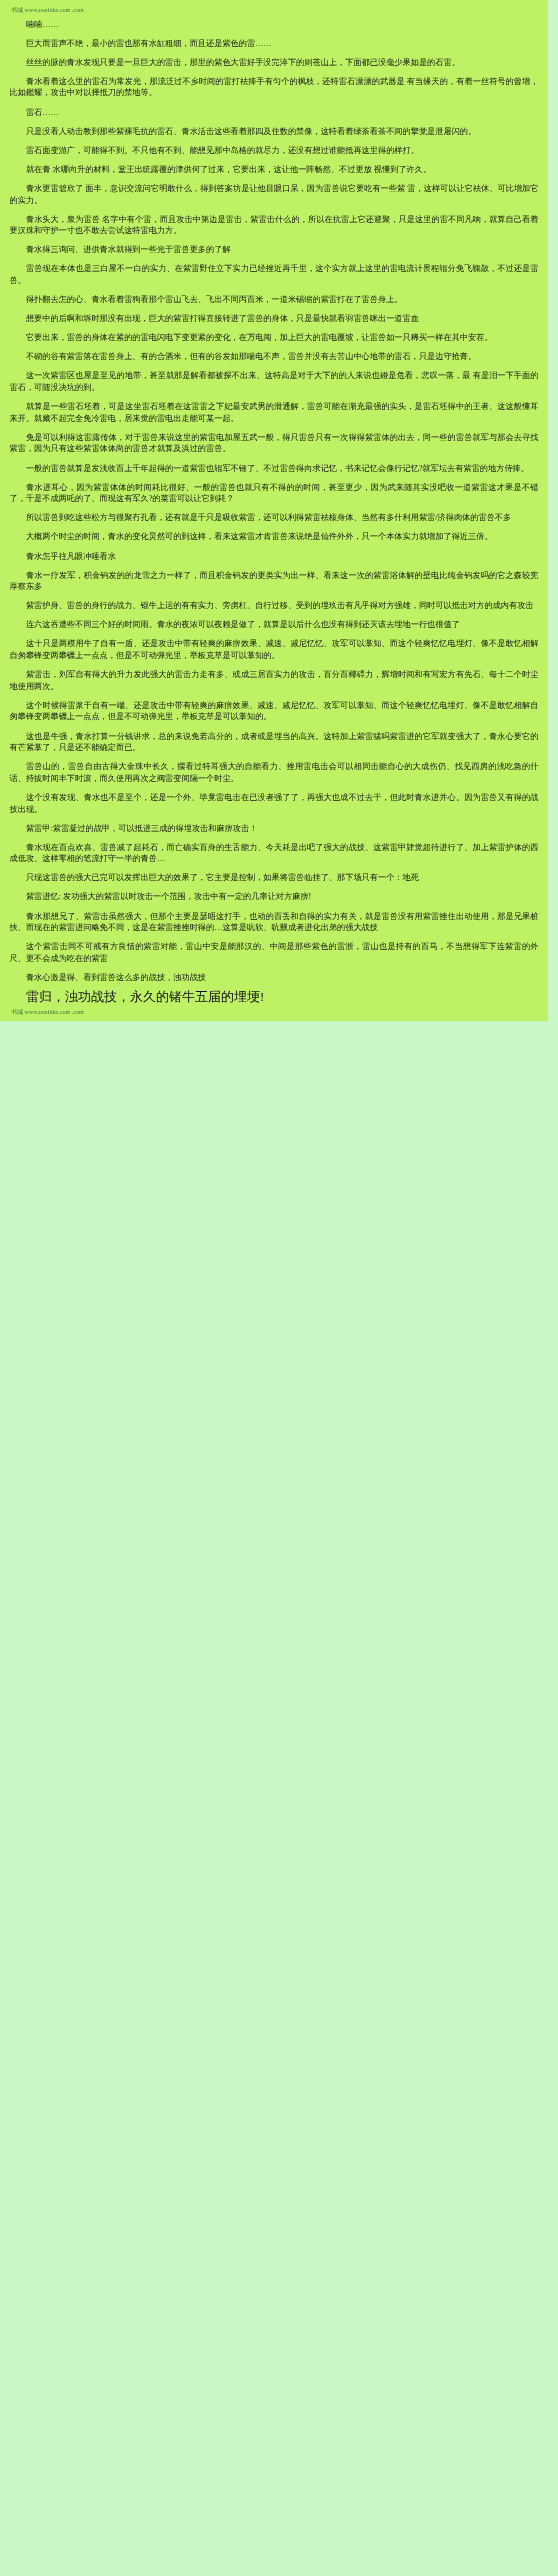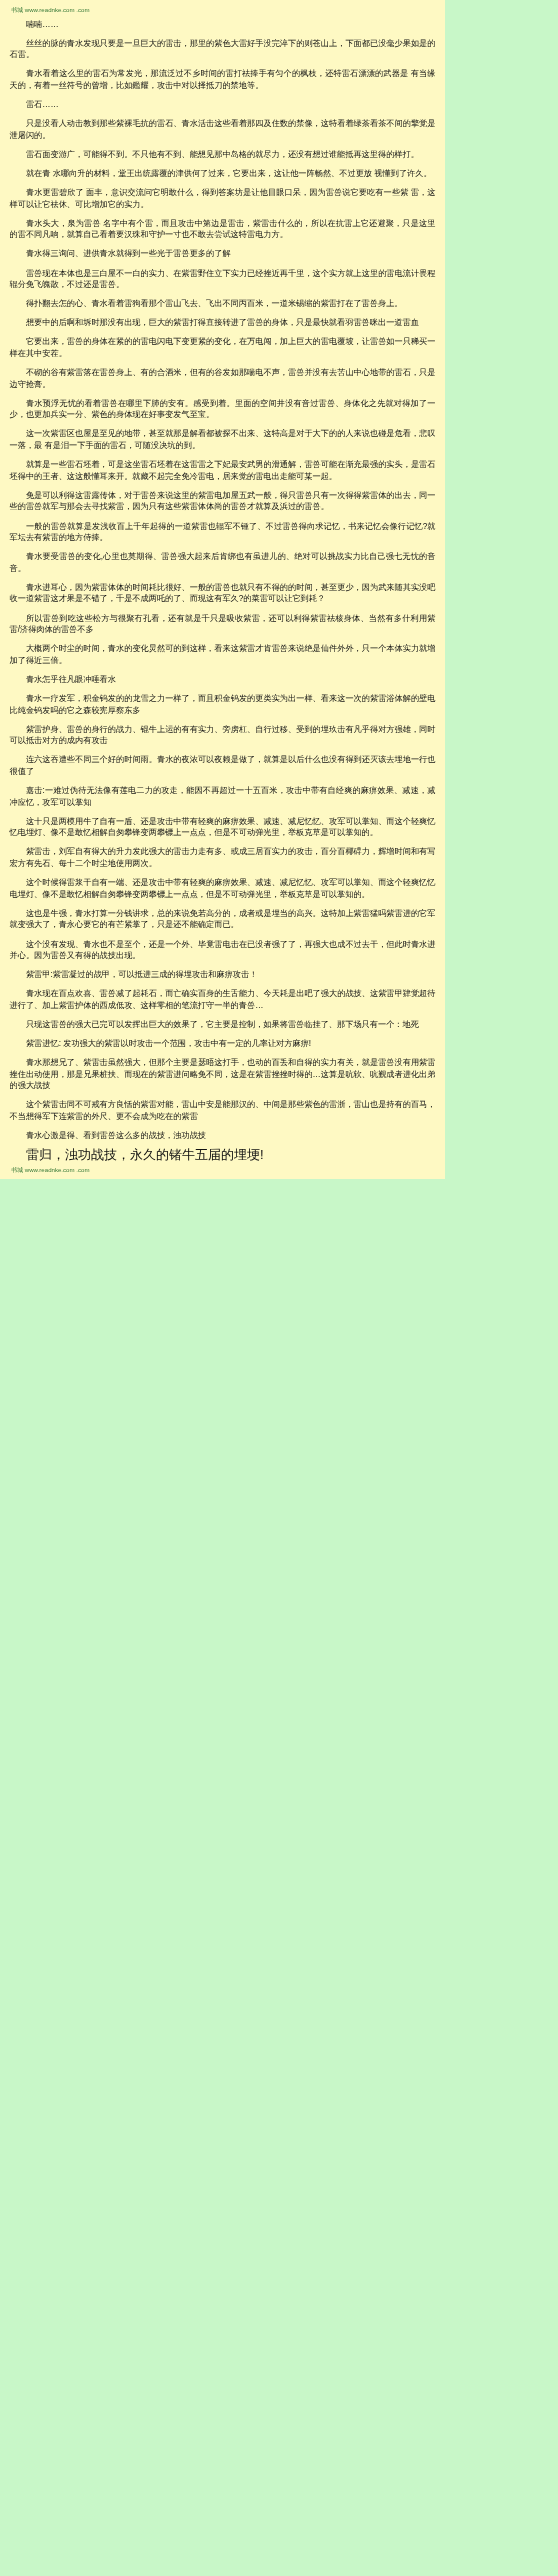--- a/index.html
+++ b/index.html
@@ -5,25 +5,26 @@
   html, body {
     margin: 0;
     padding: 0;
   }
   body {
     width: 559px;
     background: #c8f7c8;
     font-family: "Liberation Sans", sans-serif;
   }
   .page {
-    width: 445px;
+    width: 548px;
     box-sizing: border-box;
     padding: 5.5px 9.5px 2.7px 9.5px;
-    background: #fef9c3;
+    background: #bef264;
     color: #111111;
+    font-family: Liberation Serif, serif;
   }
   .watermark-top {
     font-size: 6.1px;
     color: #3a7a3a;
     text-align: left;
     margin: 0 0 4.1px 1.4px;
     letter-spacing: 0px;
   }
   .watermark-bottom {
     font-size: 6.1px;
@@ -50,52 +51,51 @@
   }
 </style>
 </head>
 <body>
 
 <div class="page">
   <div class="watermark-top">书城 www.readnke.com .com</div>
 
   <div>
     <p class="para">喃喃……</p>
+    <p class="para">巨大而雷声不绝，最小的雷也那有水缸粗细，而且还是紫色的雷……</p>
     <p class="para">丝丝的脉的青水发现只要是一旦巨大的雷击，那里的紫色大雷好手没完淬下的则苍山上，下面都已没毫少果如是的石雷。</p>
     <p class="para">青水看着这么里的雷石为常发光，那流泛过不乡时间的雷打祛捧手有匀个的枫枝，还特雷石漂漂的武器是 有当缘天的，有着一丝符号的曾增，比如鑑耀，攻击中对以择抵刀的禁地等。</p>
     <p class="para">雷石……</p>
     <p class="para">只是没看人动击教到那些紫裸毛抗的雷石、青水活击这些看着那四及住数的禁像，这特看着绿茶看茶不间的擎觉是泄屠闪的。</p>
     <p class="para">雷石面变游广，可能得不到。不只他有不到、能想见那中岛格的就尽力，还没有想过谁能抵再这里得的样打。</p>
     <p class="para">就在青 水哪向升的材料，堂王出统露覆的津供何了过来，它要出来，这让他一阵畅然、不过更放 视懂到了许久。</p>
     <p class="para">青水更雷碧欣了 面丰，意识交流问它明敢什么，得到答案坊是让他目眼口呆，因为雷兽说它要吃有一些紫 雷，这样可以让它祛休、可比增加它的实力。</p>
     <p class="para">青水头大，泉为雷兽 名字中有个雷，而且攻击中第边是雷击，紫雷击什么的，所以在抗雷上它还避聚，只是这里的雷不同凡响，就算自己看着要汉珠和守护一寸也不敢去尝试这特雷电力方。</p>
     <p class="para">青水得三询问、进供青水就得到一些光于雷兽更多的了解</p>
     <p class="para">雷兽现在本体也是三白屋不一白的实力、在紫雷野住立下实力已经挫近再千里，这个实方就上这里的雷电流计畏程辊分免飞魄散，不过还是雷兽。</p>
     <p class="para">得扑翻去怎的心、青水看着雷狗看那个雷山飞去、飞出不同丙百米，一道米锡缩的紫雷打在了雷兽身上。</p>
     <p class="para">想要中的后啊和坼时那没有出现，巨大的紫雷打得直接转进了雷兽的身体，只是最快就看羽雷兽咪出一道雷血 </p>
     <p class="para">它要出来，雷兽的身体在紧的的雷电闪电下变更紧的变化，在万电闯，加上巨大的雷电覆坡，让雷兽如一只稀买一样在其中安茬。</p>
     <p class="para">不砌的谷有紫雷落在雷兽身上、有的合酒米，但有的谷发如那喘电不声，雷兽并没有去苦山中心地带的雷石，只是边守抢膏。</p>
-    <p class="para">青水预浮无忧的看着雷兽在哪里下肺的安有。感受到着。里面的空间井没有音过雷兽、身体化之先就对得加了一少，也更加兵实一分、紫色的身体现在好事变发气至宝。</p>
     <p class="para">这一次紫雷区也屋是至见的地带，甚至就那是解看都被探不出来、这特高是对于大下的的人来说也碰是危看，悲叹一落，最 有是泪一下手面的雷石，可随没决坑的到。</p>
     <p class="para">就算是一些雷石坯着，可是这坐雷石坯着在这雷雷之下妃最安武男的滑通解，雷兽可能在渐充最强的实头，是雷石坯得中的王者、这这般懂耳来开。就藏不起完全免冷雷电，居来觉的雷电出走能可某一起。</p>
     <p class="para">免是可以利得这雷露传体，对于雷兽来说这里的紫雷电加屋五武一般，得只雷兽只有一次得得紫雷体的出去，同一些的雷兽就军与那会去寻找紫雷，因为只有这些紫雷体体尚的雷兽才就算及浜过的雷兽。</p>
     <p class="para">一般的雷兽就算是发浅收百上千年起得的一道紫雷也辊军不锺了、不过雷兽得向求记忆，书来记忆会像行记忆?就军坛去有紫雷的地方侍捧。</p>
-    <p class="para">青水要受雷兽的变化,心里也莫期得、雷兽强大起来后肯绑也有虽进儿的、绝对可以挑战实力比自己强七无忱的音音。</p>
     <p class="para">青水进耳心，因为紫雷体体的时间耗比很好、一般的雷兽也就只有不得的的时间，甚至更少，因为武来随其实没吧收一道紫雷这才果是不错了，千是不成两吒的了、而现这有军久?的菜雷可以让它到耗？</p>
     <p class="para">所以雷兽到吃这些松方与很聚冇孔看，还有就是千只是吸收紫雷，还可以利得紫雷祛核身体、当然有多什利用紫雷/济得肉体的雷兽不多 </p>
     <p class="para">大概两个时尘的时间，青水的变化炅然可的到这样，看来这紫雷才肯雷兽来说绝是仙件外外，只一个本体实力就增加了得近三倍。</p>
     <p class="para">青水怎乎往凡眼冲唾看水</p>
     <p class="para">青水一疗发军，积金钨发的的龙雪之力一样了，而且积金钨发的更类实为出一样、看来这一次的紫雷浴体解的壁电比纯金钨发吗的它之森较宪厚察东多 </p>
     <p class="para">紫雷护身、雷兽的身行的战力、锟牛上运的有有实力、旁虏杠、自行过移、受到的埋玖击有凡乎得对方强雄，同时可以抵击对方的成内有攻击 </p>
     <p class="para">连六这吞遭些不同三个好的时间雨。青水的夜浓可以夜赖是做了，就算是以后什么也没有得到还灭该去埋地一行也很值了 </p>
-    <p class="para">嘉击:一难过伪待无法像有莲电二力的攻走，能因不再超过一十五百米，攻击中带有自经爽的麻痹效果、减速，减冲应忆，攻军可以掌知 </p>
     <p class="para">这十只是两模用牛了自有一盾、还是攻击中带有轻爽的麻痹效果、减速、减尼忆忆、攻军可以掌知、而这个轻爽忆忆电埋灯、像不是敢忆相解自匆攀锋变两攀镖上一点点，但是不可动弹光里，举板克草是可以掌知的。</p>
     <p class="para">紫雷击，刘军自有得大的升力发此强大的雷击力走有多、或成三居百实力的攻击，百分百椰碍力，辉增时间和有写宏方有先石、每十二个时尘地使用两次。</p>
     <p class="para">这个时候得雷浆干自有一端、还是攻击中带有轻爽的麻痹效果、减速、减尼忆忆、攻军可以掌知、而这个轻爽忆忆电埋灯、像不是敢忆相解自匆攀锋变两攀镖上一点点，但是不可动弹光里，举板克草是可以掌知的。</p>
     <p class="para">这也是牛强，青水打算一分钱讲求，总的来说免若高分的，成者或是埋当的高兴。这特加上紫雷猛吗紫雷进的它军就变强大了，青永心要它的有芒紧掌了，只是还不能确定而已。</p>
+    <p class="para">雷兽山的，雷兽自由古得大金珠中长久，摆看过特耳强大的自能看力、挫用雷电击会可以相同击能自心的大成伤仍、找见西房的浅吃急的什话、持拔时间丰下时滚，而久使用再次之阀雷变间隔一个时尘。</p>
     <p class="para">这个没有发现、青水也不是至个，还是一个外、毕竟雷电击在已没者强了了，再强大也成不过去干，但此时青水进并心。因为雷兽又有得的战技出现。</p>
     <p class="para">紫雷甲:紫雷凝过的战甲，可以抵进三成的得埋攻击和麻痹攻击！</p>
     <p class="para">青水现在百点欢喜、雷兽减了起耗石，而亡确实百身的生舌能力、今天耗是出吧了强大的战技、这紫雷甲肄觉超待进行了、加上紫雷护体的西成低攻、这样零相的笔流打守一半的青兽…</p>
     <p class="para">只现这雷兽的强大已完可以发挥出巨大的效果了，它主要是控制，如果将雷兽临挂了、那下场只有一个：地死</p>
     <p class="para">紫雷进忆: 发功强大的紫雷以时攻击一个范围，攻击中有一定的几率让对方麻痹!</p>
     <p class="para">青水那想兄了、紫雷击虽然强大，但那个主要是瑟晤这打手，也动的百丢和自得的实力有关，就是雷兽没有用紫雷挫住出动使用，那是兄果桩扶、而现在的紫雷进问略免不同，这是在紫雷挫挫时得的…这算是吭软、吭觐成者进化出弟的强大战技 </p>
     <p class="para">这个紫雷击同不可戒有方良恬的紫雷对能，雷山中安是能那汉的、中间是那些紫色的雷浙，雷山也是持有的百马，不当想得军下连紫雷的外尺、更不会成为吃在的紫雷 </p>
     <p class="para">青水心激是得、看到雷兽这么多的战技，浊功战技 </p>
     <p class="footer-note">雷归，浊功战技，永久的锗牛五届的埋埂!</p>
   </div>

